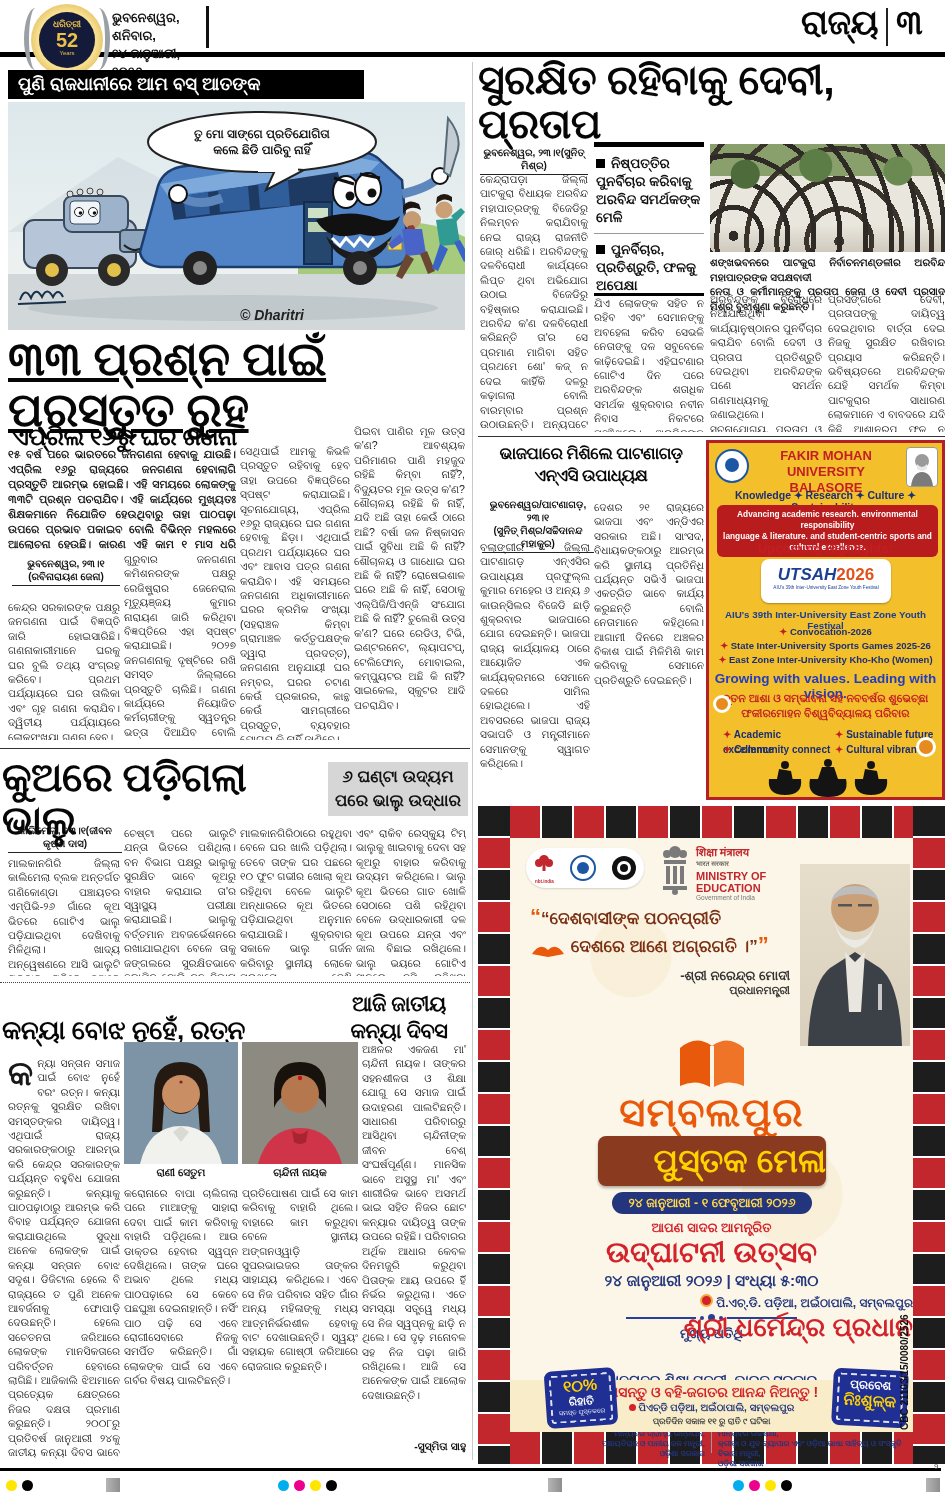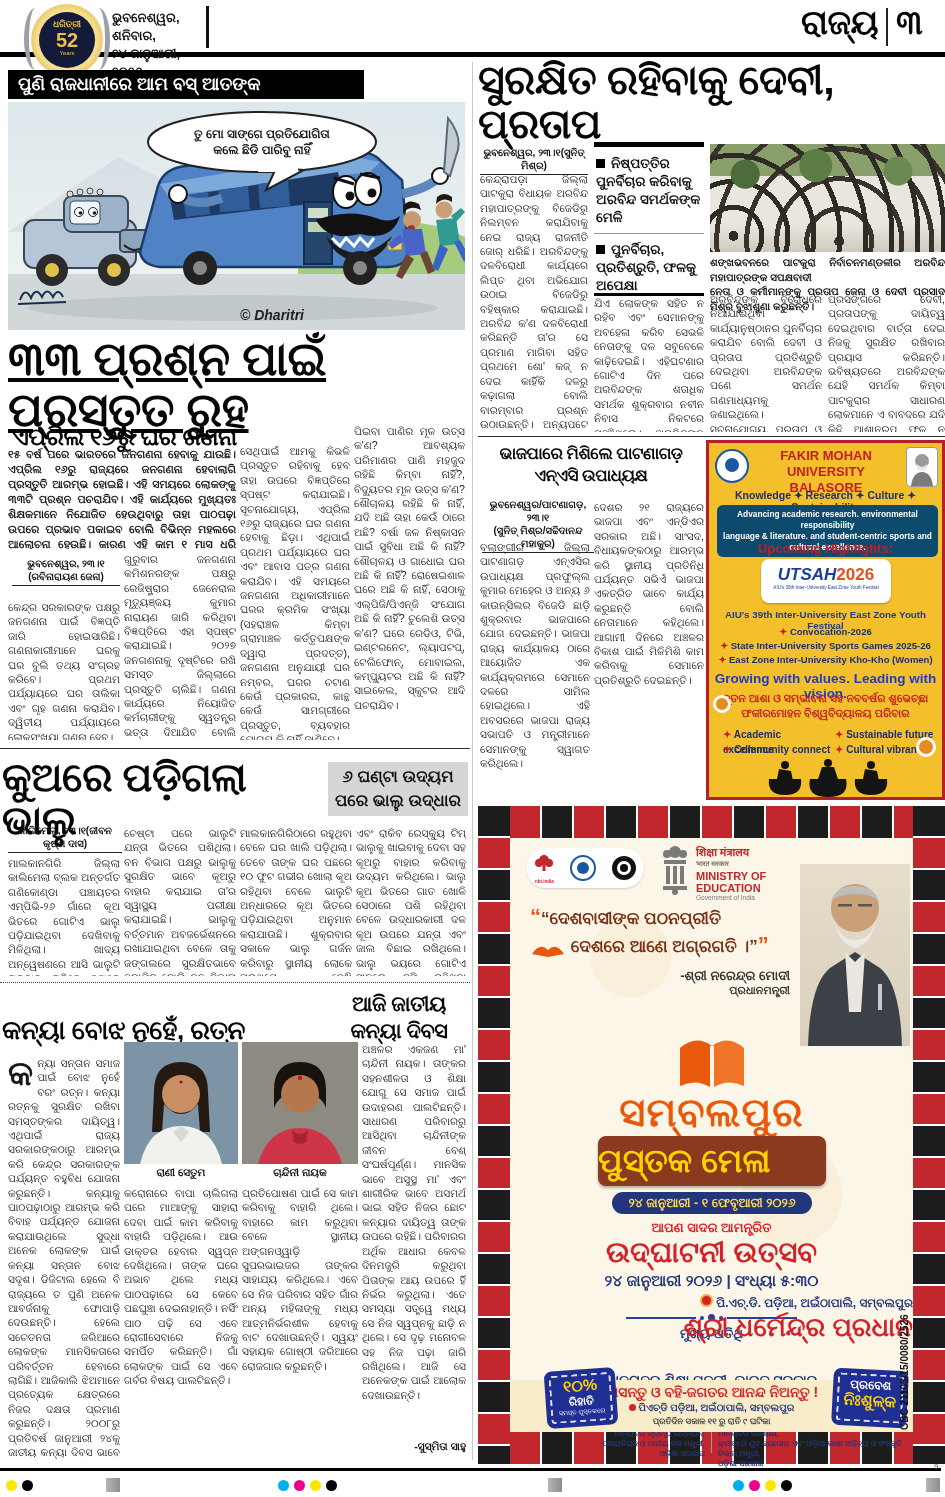--- a/index.html
+++ b/index.html
@@ -254,21 +254,21 @@
       <div>BALASORE</div>
     </div>
     <div style="position:absolute;right:4px;top:4px;width:30px;height:38px;background:#fff;border-radius:4px;border:1px solid #999;">
       <svg width="30" height="38" viewBox="0 0 30 38">
           <circle cx="15" cy="13" r="7" fill="#9a9a9a"></circle>
           <path d="M4,38 q2,-14 11,-14 q9,0 11,14 Z" fill="#7b7b7b"></path>
           <path d="M10,16 q5,6 10,0 l0,5 q-5,4 -10,0 Z" fill="#e8e8e8"></path>
         </svg>
     </div>
     <div style="position:absolute;left:0;top:46px;width:100%;text-align:center;font-size:10.5px;font-weight:800;color:#1c2f74;">Knowledge ✦ Research ✦ Culture ✦ Sustainability</div>
-    <div style="position:absolute;left:8px;top:62px;width:217px;background:#0c4a6e;border-radius:6px;color:#fff;font-size:8.3px;font-weight:bold;text-align:center;line-height:11px;padding:4px 2px;">
+    <div style="position:absolute;left:8px;top:62px;width:217px;background:#b91c1c;border-radius:6px;color:#fff;font-size:8.3px;font-weight:bold;text-align:center;line-height:11px;padding:4px 2px;">
       <div>Advancing academic research. environmental responsibility</div>
         <div>language &amp; literature. and student-centric sports and cultural excellence.</div>
     </div>
     <div style="position:absolute;left:0;top:98px;width:100%;text-align:center;font-size:13px;font-weight:800;color:#c41e25;">Upcoming Highlights:</div>
     <div style="position:absolute;left:52px;top:116px;width:130px;height:44px;background:#fff;border-radius:8px;text-align:center;box-shadow:0 1px 2px rgba(0,0,0,.3);">
       <div style="padding-top:6px;"><span style="font-size:17px;font-weight:800;font-style:italic;color:#1c3f94;">UTSAH</span><span style="font-size:17px;font-weight:800;color:#e0521c;">2026</span></div>
       <div style="font-size:4.6px;color:#1c3f94;">AIU's 39th Inter-University East Zone Youth Festival</div>
     </div>
     <div style="position:absolute;left:0;top:166px;width:100%;text-align:center;font-size:9.8px;font-weight:800;color:#1c3f94;">AIU's 39th Inter-University East Zone Youth Festival</div>
     <div class="fmu-item" style="position:absolute;left:0;top:182px;width:100%;"><span class="diamond">✦</span> <span>Convocation-2026</span></div>
@@ -379,21 +379,21 @@
         <div style="text-align:right;font-size:11px;font-weight:bold;color:#333;">ପ୍ରଧାନମନ୍ତ୍ରୀ</div>
       </div>
 
       <svg style="position:absolute;left:166px;top:196px;" width="72" height="58" viewBox="0 0 72 58">
         <path d="M4,14 Q20,0 36,12 L36,54 Q20,44 4,52 Z" fill="#e8590c"></path>
         <path d="M68,14 Q52,0 36,12 L36,54 Q52,44 68,52 Z" fill="#f07428"></path>
         <path d="M34,12 h4 v42 h-4 Z" fill="#fbf6e7"></path>
       </svg>
 
       <div style="position:absolute;left:0;top:252px;width:100%;text-align:center;font-size:40px;font-weight:800;color:#e8590c;letter-spacing:1px;">ସମ୍ବଲପୁର</div>
-      <div style="position:absolute;left:88px;top:298px;width:228px;height:50px;background:#8a3a1f;border-radius:8px;text-align:left;font-size:33px;font-weight:800;color:#ffd200;line-height:50px;box-shadow:0 2px 3px rgba(0,0,0,.3);">ପୁସ୍ତକ ମେଳା</div>
+      <div style="position:absolute;left:88px;top:298px;width:228px;height:50px;background:#8a3a1f;border-radius:8px;text-align:right;font-size:33px;font-weight:800;color:#ffd200;line-height:50px;box-shadow:0 2px 3px rgba(0,0,0,.3);">ପୁସ୍ତକ ମେଳା</div>
       <div style="position:absolute;left:102px;top:354px;width:200px;height:22px;background:#23357d;border-radius:12px;text-align:center;font-size:12.5px;font-weight:800;color:#ffd84d;line-height:22px;">୨୪ ଜାନୁଆରୀ - ୧ ଫେବୃଆରୀ ୨୦୨୬</div>
       <div style="position:absolute;left:0;top:382px;width:100%;text-align:center;font-size:13px;font-weight:800;color:#d3222a;">ଆପଣ ସାଦର ଆମନ୍ତ୍ରିତ</div>
       <div style="position:absolute;left:0;top:398px;width:100%;text-align:center;font-size:29px;font-weight:800;color:#d3222a;">ଉଦ୍‌ଘାଟନୀ ଉତ୍ସବ</div>
       <div style="position:absolute;left:0;top:434px;width:100%;text-align:center;font-size:15.5px;font-weight:800;color:#23357d;">୨୪ ଜାନୁଆରୀ ୨୦୨୬  |  ସଂଧ୍ୟା ୫:୩୦</div>
       <div style="position:absolute;left:0;top:456px;width:100%;text-align:right;font-size:12px;font-weight:bold;color:#23357d;">
         <span style="display:inline-block;width:9px;height:9px;border-radius:50%;background:#d3222a;border:2px solid #f3a93c;"></span>
         <span>ପି.ଏଚ୍.ଡି. ପଡ଼ିଆ, ଅଇଁଠାପାଲି, ସମ୍ବଲପୁର</span>
       </div>
       <div class="orn" style="position:absolute;left:0;top:476px;width:100%;">
         <div class="ln"></div>

